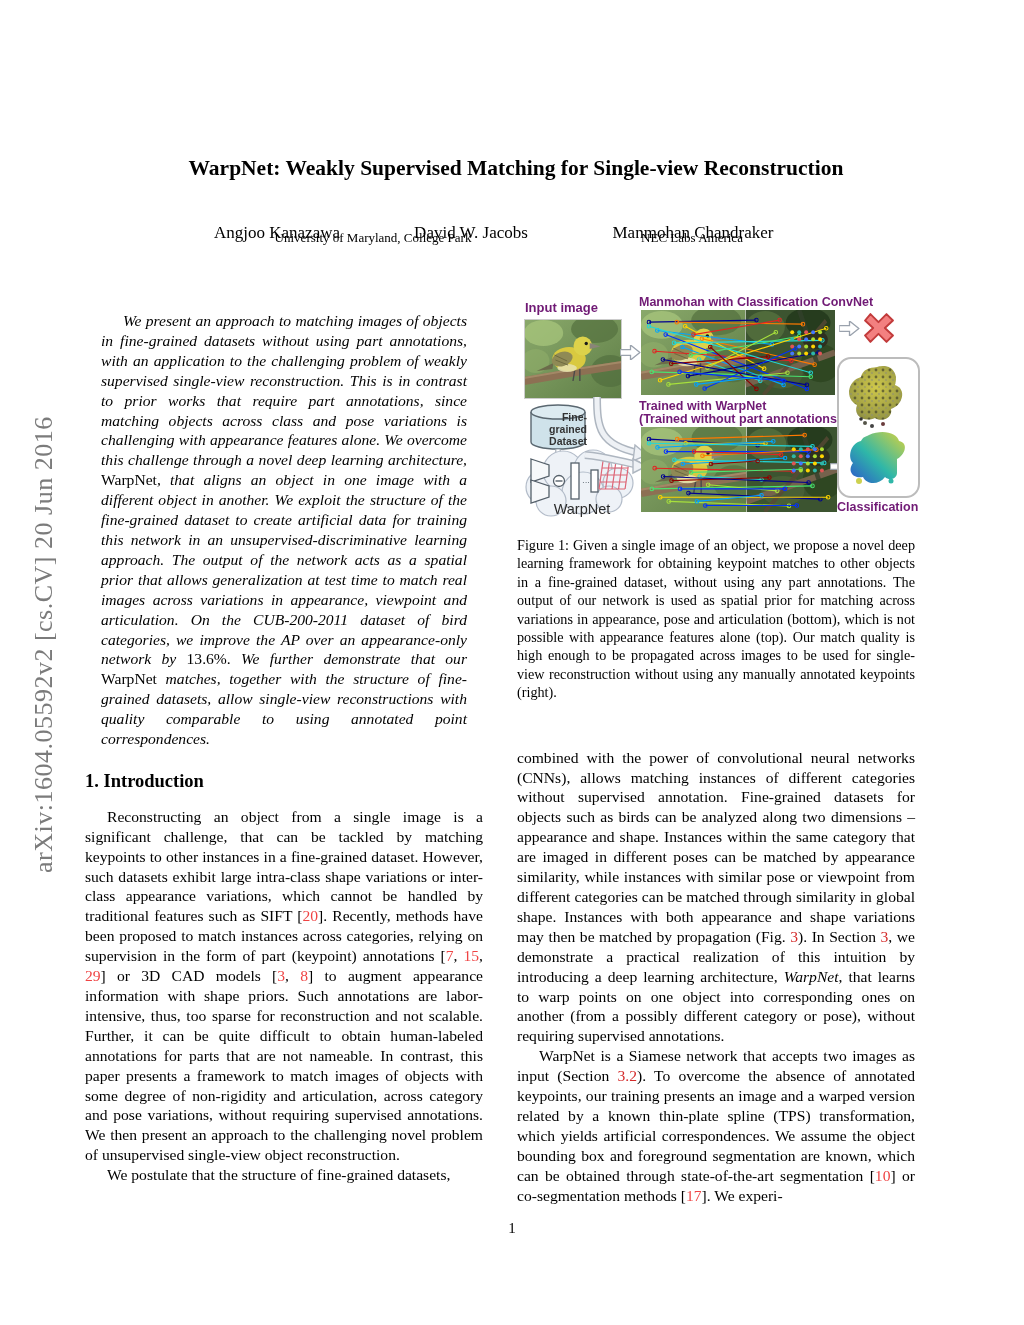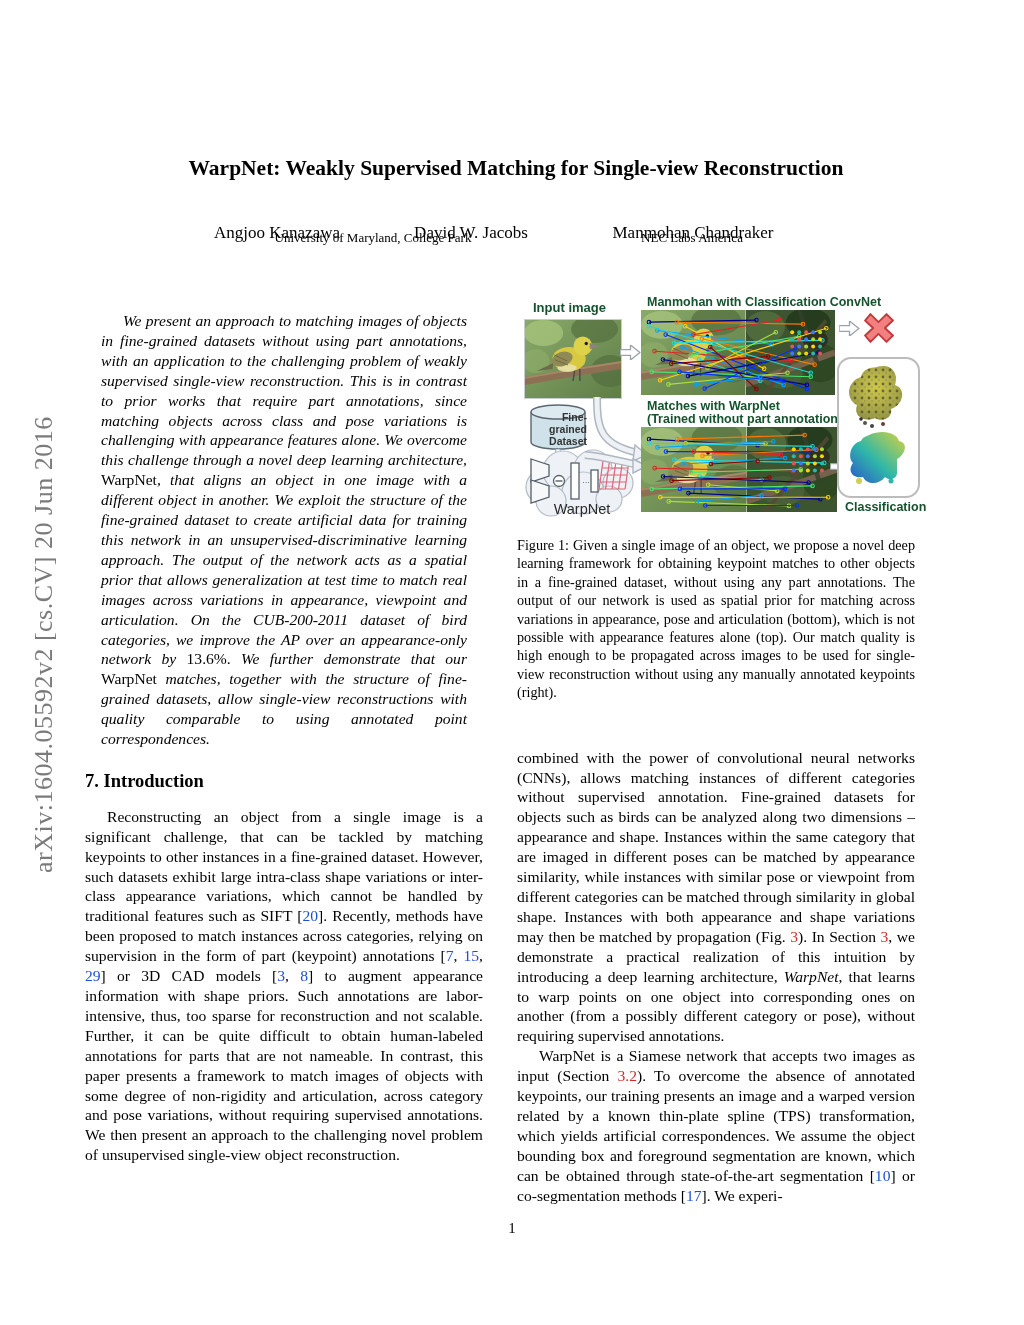--- a/index.html
+++ b/index.html
@@ -19,29 +19,29 @@
   .col{position:absolute;width:398px;font-size:15.6px;line-height:19.9px;text-align:justify;}
   .col-left{left:85px;top:295px;}
   .col-right{left:517px;top:293px;}
   .abstract-h{margin:0 0 21px 0;text-align:center;font-size:18px;font-weight:bold;}
   .abstract{font-style:italic;margin:16px;text-indent:22px;}
   .sec-h{margin:23px 0 15px 0;font-size:18.5px;font-weight:bold;text-align:left;}
   p{margin:0;}
   .indent{text-indent:22px;}
   .i{font-style:italic;}
   .u{font-style:normal;}
-  .g{color:#1d4ed8;}
+  .g{color:#ef4444;}
   .r{color:#d42a2a;}
   .caption{font-size:14.2px;line-height:18.4px;margin:10px 0 18px 0;}
   .body-start{margin-top:46px;}
   .pageno{position:absolute;left:0;right:0;top:1220px;text-align:center;font-size:15px;}
   
   .fig{position:relative;width:400px;height:233px;
        font-family:"Liberation Sans","DejaVu Sans",sans-serif;}
-  .fig-label{position:absolute;font-size:12.5px;color:#14532d;font-weight:bold;line-height:14px;white-space:nowrap;margin-left:8px;}
+  .fig-label{position:absolute;font-size:12.5px;color:#701a75;font-weight:bold;line-height:14px;white-space:nowrap;}
   .abs{position:absolute;}
   .cyl-text{position:absolute;left:12px;top:118px;width:58px;text-align:right;
     font-size:10.5px;line-height:12px;color:#333;font-weight:bold;}
   .cloud-text{position:absolute;left:30px;top:207px;width:70px;text-align:center;
     font-size:14.5px;color:#2b2b2b;}
   .recon-panel{position:absolute;left:320px;top:64px;width:83px;height:141px;
     background:#fff;border:2px solid #bcbcbc;border-radius:14px;box-sizing:border-box;}
 </style>
 </head>
 <body>
@@ -112,31 +112,32 @@
 
   <div class="title">WarpNet: Weakly Supervised Matching for Single-view Reconstruction</div>
   <span class="author" style="left:277px">Angjoo Kanazawa</span>
   <span class="author" style="left:471px">David W. Jacobs</span>
   <span class="author" style="left:693px">Manmohan Chandraker</span>
   <span class="affil" style="left:373px">University of Maryland, College Park</span>
   <span class="affil" style="left:692px">NEC Labs America</span>
 
   <div class="col col-left">
     <p class="abstract"><span class="i">We present an approach to matching images of objects in fine-grained datasets without using part annotations, with an application to the challenging problem of weakly supervised single-view reconstruction. This is in contrast to prior works that require part annotations, since matching objects across class and pose variations is challenging with appearance features alone. We overcome this challenge through a novel deep learning architecture, </span><span class="u">WarpNet</span><span class="i">, that aligns an object in one image with a different object in another. We exploit the structure of the fine-grained dataset to create artificial data for training this network in an unsupervised-discriminative learning approach. The output of the network acts as a spatial prior that allows generalization at test time to match real images across variations in appearance, viewpoint and articulation. On the CUB-200-2011 dataset of bird categories, we improve the AP over an appearance-only network by </span><span class="u">13.6%.</span><span class="i"> We further demonstrate that our </span><span class="u">WarpNet</span><span class="i"> matches, together with the structure of fine-grained datasets, allow single-view reconstructions with quality comparable to using annotated point correspondences.</span></p>
-    <h2 class="sec-h">7. Introduction</h2>
+    <h2 class="sec-h">1. Introduction</h2>
     <p class="indent"><span>Reconstructing an object from a single image is a significant challenge, that can be tackled by matching keypoints to other instances in a fine-grained dataset. However, such datasets exhibit large intra-class shape variations or inter-class appearance variations, which cannot be handled by traditional features such as SIFT [</span><span class="g">20</span><span>]. Recently, methods have been proposed to match instances across categories, relying on supervision in the form of part (keypoint) annotations [</span><span class="g">7</span><span>, </span><span class="g">15</span><span>, </span><span class="g">29</span><span>] or 3D CAD models [</span><span class="g">3</span><span>, </span><span class="g">8</span><span>] to augment appearance information with shape priors. Such annotations are labor-intensive, thus, too sparse for reconstruction and not scalable. Further, it can be quite difficult to obtain human-labeled annotations for parts that are not nameable. In contrast, this paper presents a framework to match images of objects with some degree of non-rigidity and articulation, across category and pose variations, without requiring supervised annotations. We then present an approach to the challenging novel problem of unsupervised single-view object reconstruction.</span></p>
+    <p class="indent" style="text-align:left"><span>We postulate that the structure of fine-grained datasets,</span></p>
   </div>
 
   <div class="col col-right">
 
     <div class="fig">
 
       <div class="fig-label" style="left:8px;top:8px;font-size:13px">Input image</div>
       <div class="fig-label" style="left:122px;top:2px">Manmohan with Classification ConvNet</div>
-      <div class="fig-label" style="left:122px;top:106px">Matches with WarpNet</div>
+      <div class="fig-label" style="left:122px;top:106px">Trained with WarpNet</div>
       <div class="fig-label" style="left:122px;top:119px">(Trained without part annotations)</div>
 
       <svg class="abs" style="left:7px;top:26px" width="98" height="80">
         <use href="#birdScene" x="0" y="0" width="98" height="80"></use>
         <rect x="0.5" y="0.5" width="97" height="79" fill="none" stroke="#cccccc"></rect>
       </svg>
 
       <svg class="abs" style="left:103px;top:52px" width="21" height="15" viewBox="0 0 22 16">
           <use href="#harrow"></use>
         </svg>

